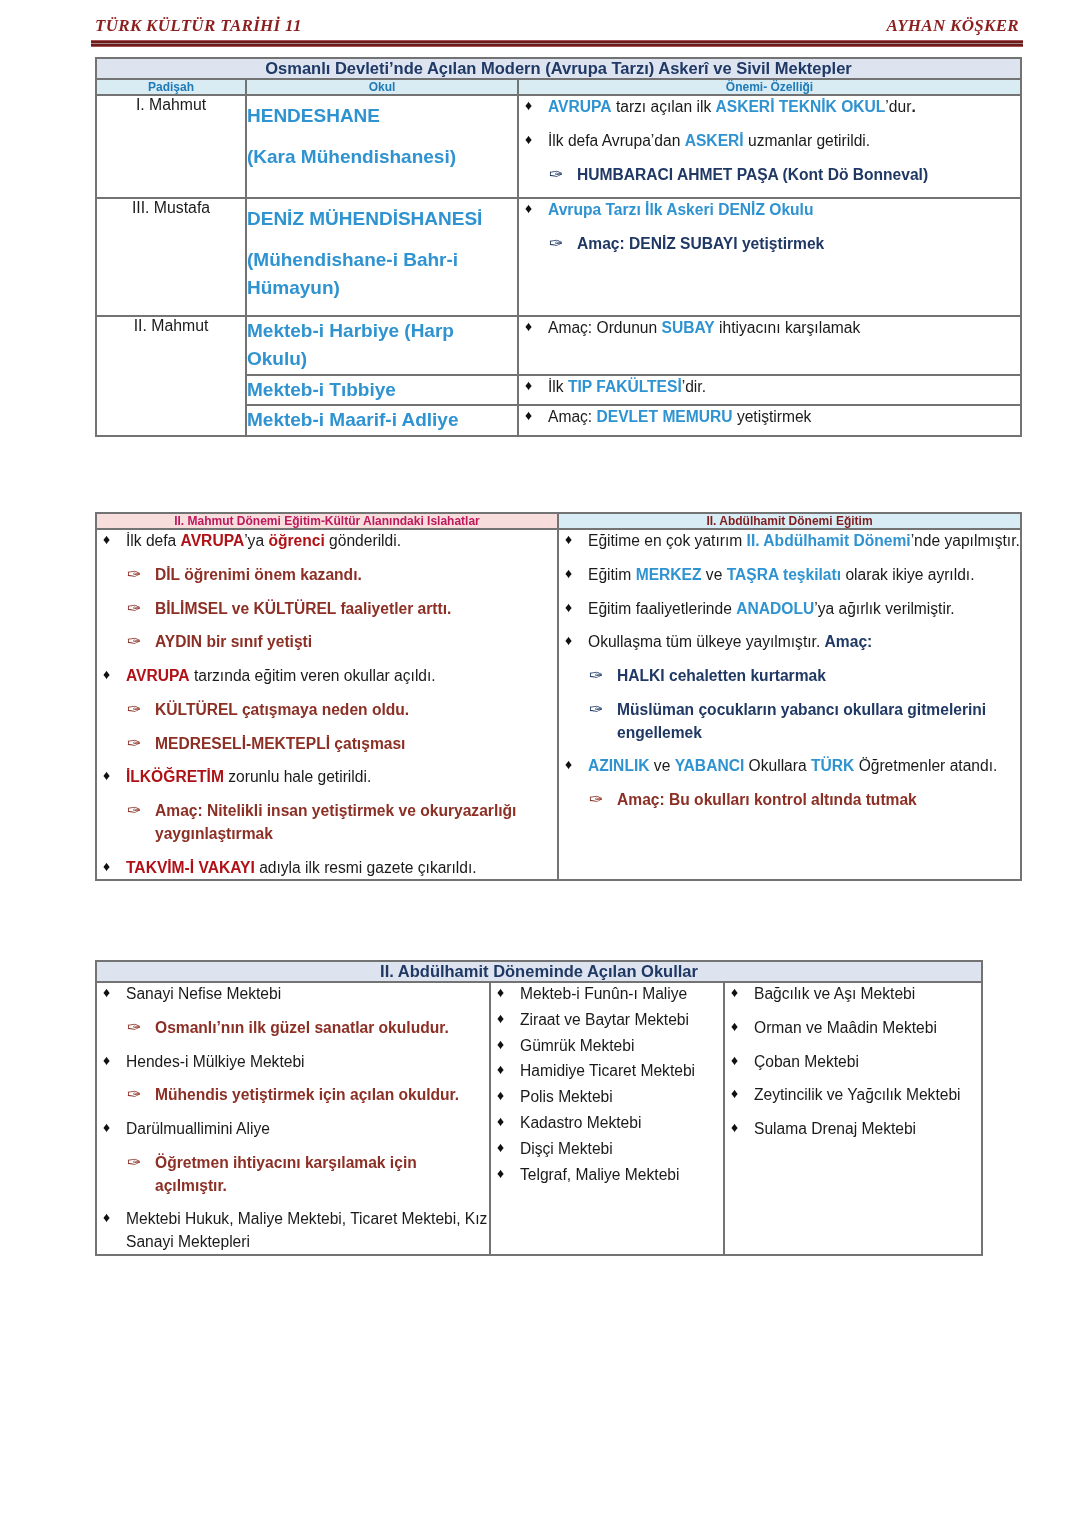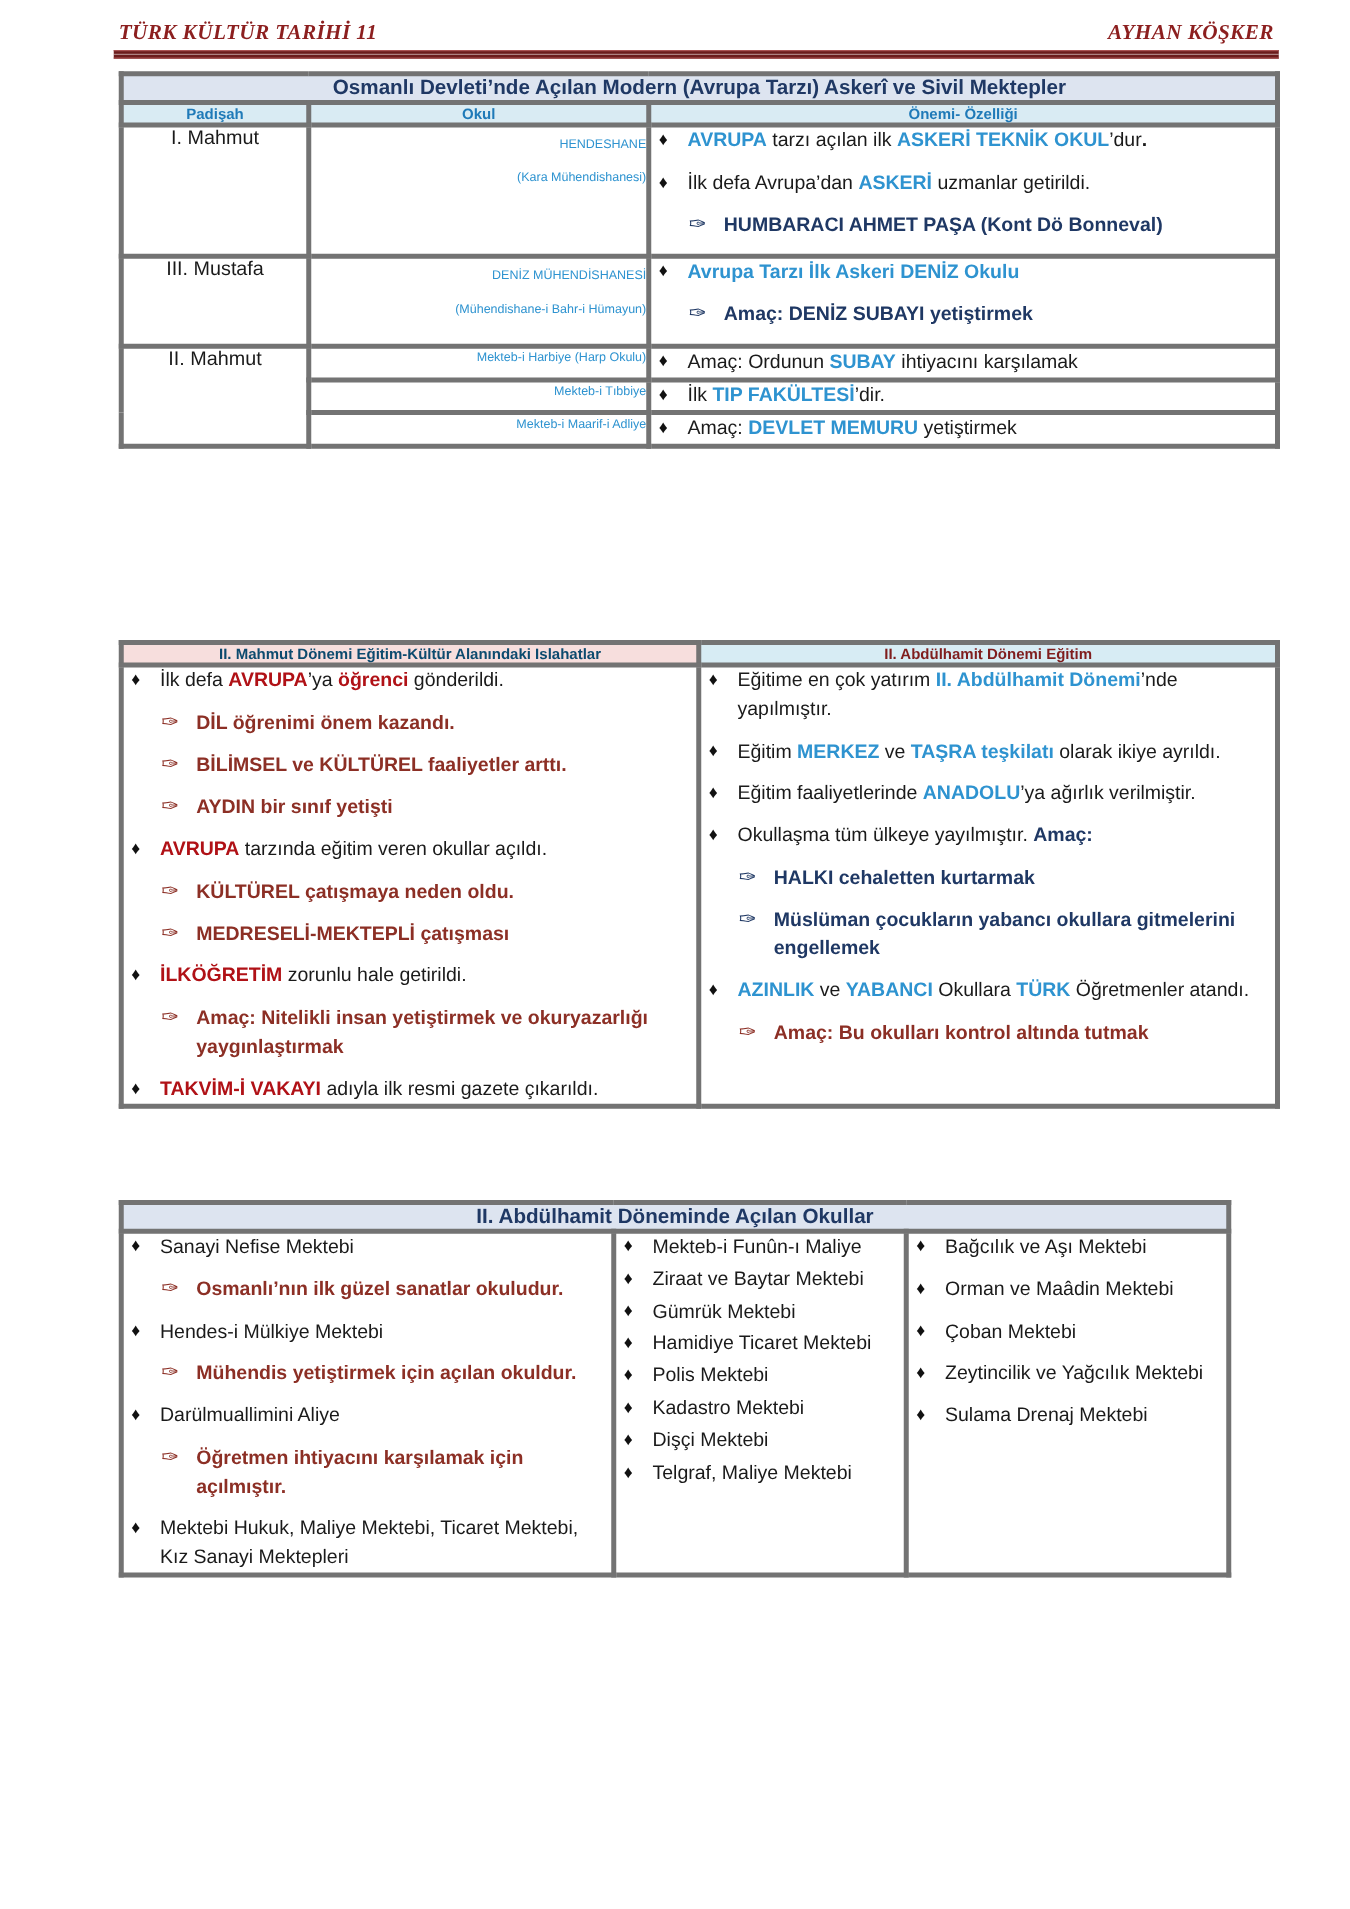--- a/index.html
+++ b/index.html
@@ -28,46 +28,46 @@
     border-bottom:1px solid #a85353;
     box-sizing:border-box;
   }
   .hrule:after{
     content:"";position:absolute;left:0;top:2px;width:100%;height:1px;background:#ffffff;opacity:.45;
   }
 
   
   .tbl{position:absolute;border-collapse:collapse;table-layout:fixed;background:#fff;}
   .tbl td{
-    border:4px solid #737373;
+    border:2px solid #737373;
     vertical-align:top;
     padding:0;
   }
   .ttl{
     text-align:center;font-weight:700;font-size:16.5px;color:#1f3864;
     background:#dde4f0;padding:12px 6px 12px 6px;vertical-align:middle;
   }
   .colhead{
     text-align:center;font-weight:700;font-size:12px;padding:11px 4px;
     vertical-align:middle;
   }
   .ch-blue{background:#d9ebf3;color:#1f7ab8;}
   .ch-navy{background:#d7ecf4;color:#7f1d1d;}
-  .ch-pink{background:#f7dedd;color:#0c4a6e;}
+  .ch-pink{background:#f7dedd;color:#be185d;}
   .ch-cyan{background:#d7ecf4;color:#2e93d0;}
   .ch-green{background:#e9eed6;color:#3f5327;}
 
   .cellpad{padding:13px 10px 14px 10px;}
   .midcell{vertical-align:middle;}
   .b{font-weight:700;}
   .blue{color:#2e93d0;}
   .blue-d{color:#1f3864;}
   .red{color:#b01116;}
   .padisah{font-size:15.8px;text-align:center;color:#1a1a1a;}
-  .school{font-size:10px;font-weight:400;color:#2e93d0;text-align:right;line-height:1.5;}
+  .school{font-size:19px;font-weight:700;color:#2e93d0;text-align:left;line-height:1.5;}
 
   
   ul.bl{list-style:none;margin:0;padding:0;}
   ul.bl li{
     position:relative;padding-left:29px;margin:0 0 11px 0;
     font-size:15.6px;line-height:1.46;
   }
   ul.bl li:last-child{margin-bottom:0;}
   ul.bl li .bullet{
     position:absolute;left:6px;top:-1px;font-size:14px;color:#111;line-height:1.5;

